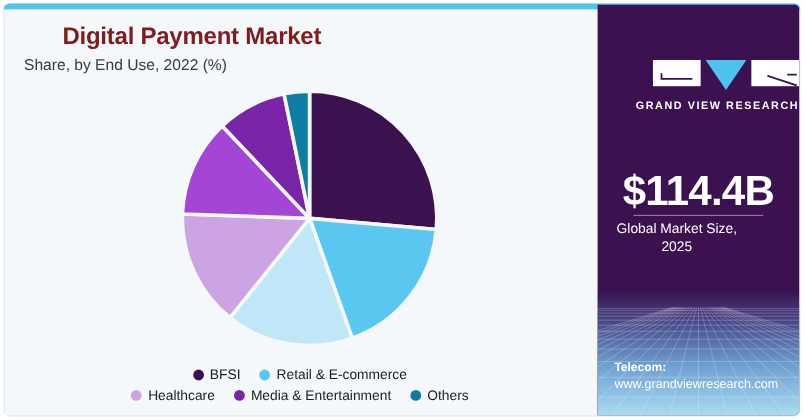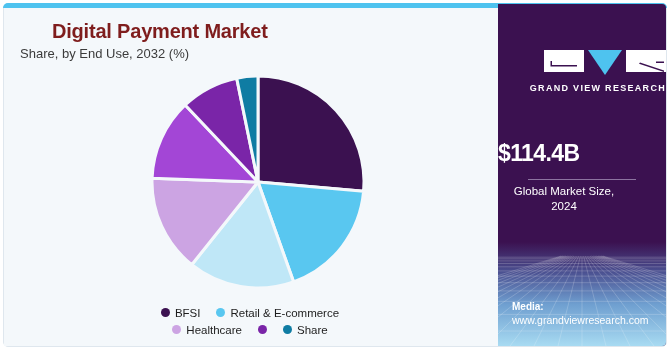--- a/index.html
+++ b/index.html
@@ -82,22 +82,22 @@
     display:flex;flex-direction:column;align-items:flex-end;margin-top:32px;
   }
   .logo-marks{
     display:flex;align-items:flex-start;gap:4px;
   }
   .logo-text{
     margin-top:7px;
     font-size:9px;font-weight:bold;letter-spacing:1.3px;color:#ffffff;
   }
   .stat-value{
-    position:absolute;left:0;top:136px;width:168px;text-align:left;
-    font-size:23px;font-weight:bold;color:#ffffff;letter-spacing:-0.6px;
+    position:absolute;left:0;top:136px;width:168px;text-align:center;
+    font-size:35px;font-weight:bold;color:#ffffff;letter-spacing:-0.6px;
   }
   .stat-divider{
     position:absolute;left:30px;top:175px;width:108px;height:1px;
     background:#8c74a0;
   }
   .stat-caption{
     position:absolute;left:0;top:180px;width:132px;text-align:center;
     font-size:11.5px;color:#ffffff;line-height:15px;
   }
   
@@ -116,21 +116,21 @@
 </style>
 </head>
 <body>
 
 <div id="root">
   <div class="frame"></div>
   <div class="accent-bar"></div>
 
   <div class="chart-panel">
     <div class="title">Digital Payment Market</div>
-    <div class="subtitle">Share, by End Use, 2032 (%)</div>
+    <div class="subtitle">Share, by End Use, 2022 (%)</div>
 
     <div class="pie-wrap">
       <svg class="pie-svg" id="pie-svg" width="220" height="220" viewBox="0 0 220 220">
           <path d="M 110 110 L 110.00 4.00 A 106 106 0 0 1 215.60 119.24 Z" fill="#3b1150" stroke="#f4f8fb" stroke-width="3" stroke-linejoin="round"></path>
           <path d="M 110 110 L 215.60 119.24 A 106 106 0 0 1 145.56 209.86 Z" fill="#59c7f0" stroke="#f4f8fb" stroke-width="3" stroke-linejoin="round"></path>
           <path d="M 110 110 L 145.56 209.86 A 106 106 0 0 1 43.72 192.73 Z" fill="#bfe7f7" stroke="#f4f8fb" stroke-width="3" stroke-linejoin="round"></path>
           <path d="M 110 110 L 43.72 192.73 A 106 106 0 0 1 4.06 106.30 Z" fill="#cca4e3" stroke="#f4f8fb" stroke-width="3" stroke-linejoin="round"></path>
           <path d="M 110 110 L 4.06 106.30 A 106 106 0 0 1 37.17 32.98 Z" fill="#a346d6" stroke="#f4f8fb" stroke-width="3" stroke-linejoin="round"></path>
           <path d="M 110 110 L 37.17 32.98 A 106 106 0 0 1 88.69 6.17 Z" fill="#7a25a8" stroke="#f4f8fb" stroke-width="3" stroke-linejoin="round"></path>
           <path d="M 110 110 L 88.69 6.17 A 106 106 0 0 1 110.00 4.00 Z" fill="#0f7ca3" stroke="#f4f8fb" stroke-width="3" stroke-linejoin="round"></path>
@@ -148,24 +148,25 @@
             <span class="legend-label">Retail &amp; E-commerce</span>
           </div>
         </div>
       <div class="legend-row" id="legend-row-1">
           <div class="legend-item">
             <span class="legend-dot" style="background: rgb(204, 164, 227);"></span>
             <span class="legend-label">Healthcare</span>
           </div>
           <div class="legend-item">
             <span class="legend-dot" style="background: rgb(122, 37, 168);"></span>
+            <span class="legend-label">Media &amp; Entertainment</span>
           </div>
           <div class="legend-item">
             <span class="legend-dot" style="background: rgb(15, 124, 163);"></span>
-            <span class="legend-label">Share</span>
+            <span class="legend-label">Others</span>
           </div>
         </div>
     </div>
   </div>
 
   <div class="stat-panel">
 
     <svg class="grid-bg" width="168" height="104" viewBox="0 0 168 104">
       <defs>
         <linearGradient id="gridFade" x1="0" y1="0" x2="0" y2="1">
@@ -234,21 +235,21 @@
           <path d="M30 11.5 L38 11.5 L38 13 L30 13 Z" fill="#3b1150"></path>
         </svg>
       </div>
       <div class="logo-text">GRAND VIEW RESEARCH</div>
     </div>
 
     <div class="stat-value">$114.4B</div>
     <div class="stat-divider"></div>
     <div class="stat-caption">
       <div>Global Market Size,</div>
-      <div>2024</div>
+      <div>2025</div>
     </div>
 
     <div class="source-block">
-      <div class="source-label">Media:</div>
+      <div class="source-label">Telecom:</div>
       <div class="source-url">www.grandviewresearch.com</div>
     </div>
   </div>
 </div>
 
 </body></html>

